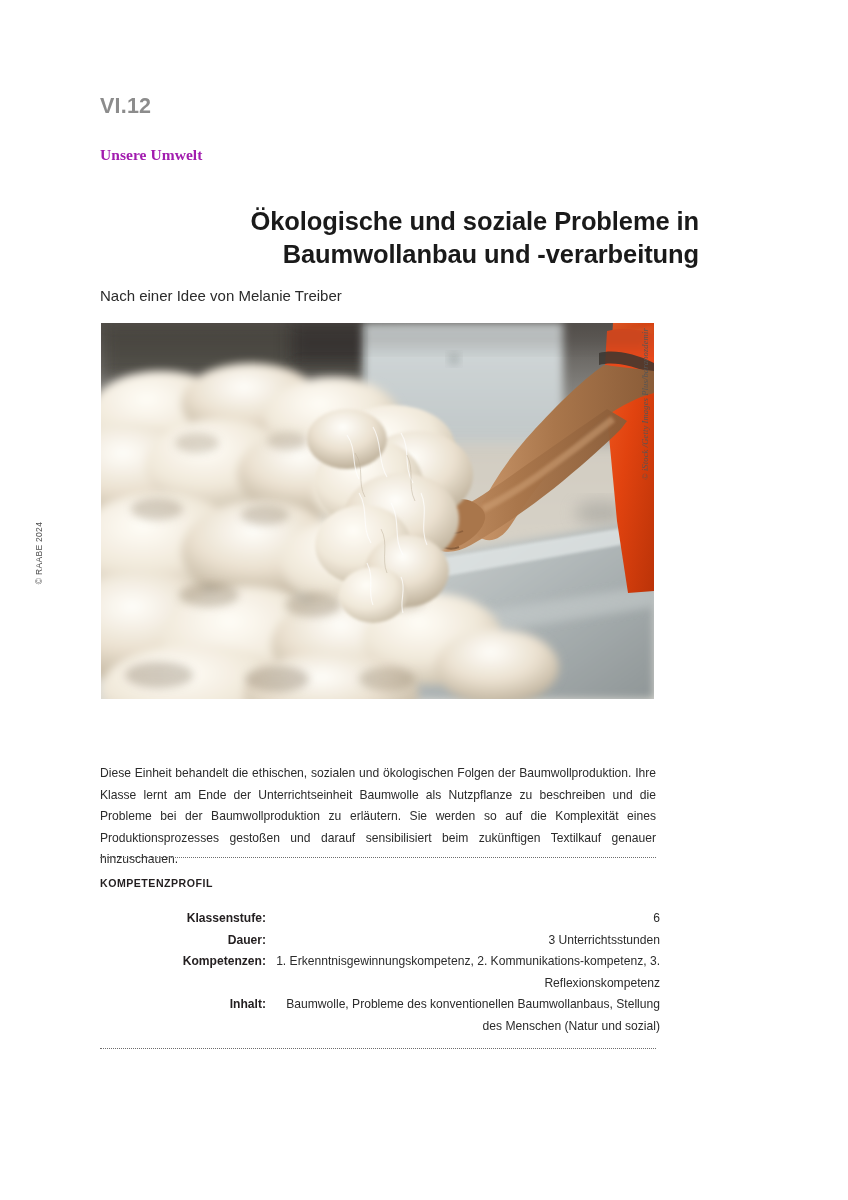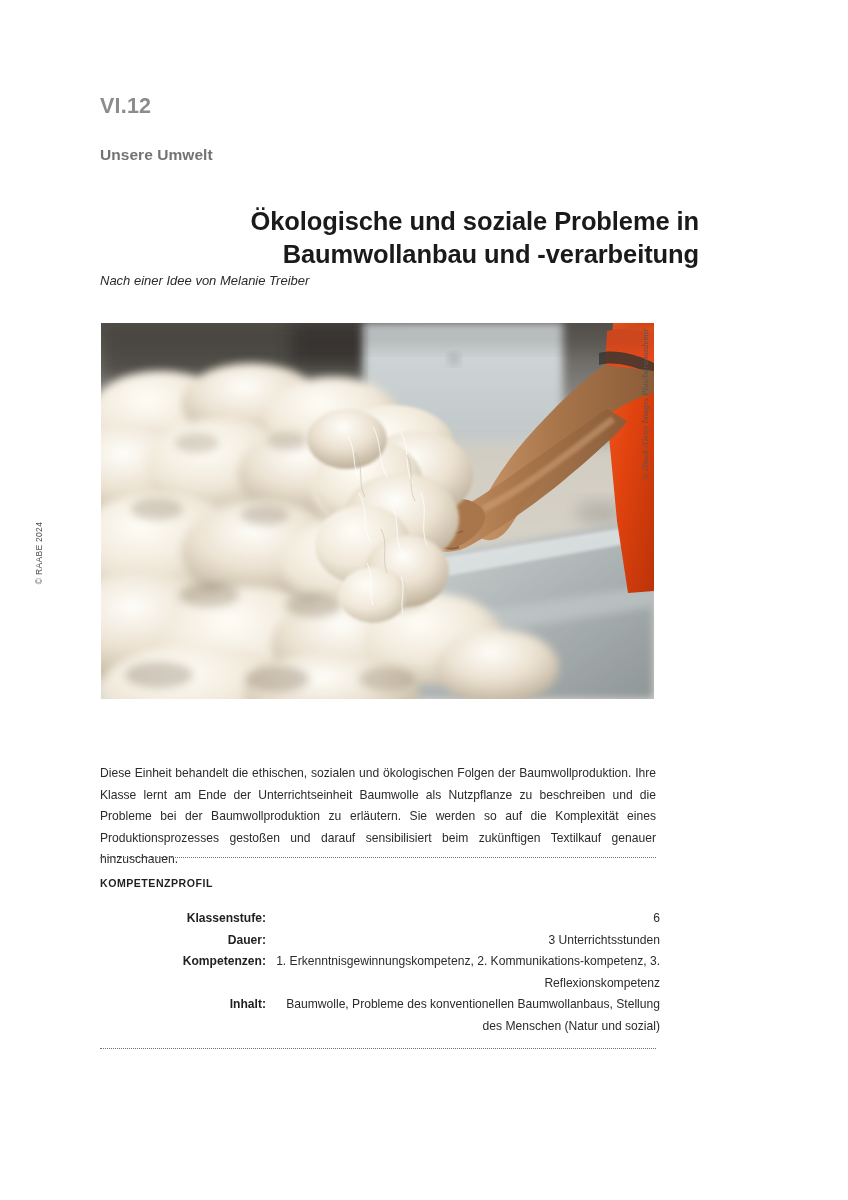--- a/index.html
+++ b/index.html
@@ -56,44 +56,44 @@
     letter-spacing: 0.2px;
     color: #8c8c8c;
     line-height: 1;
   }
   #series-title {
     position: absolute;
     left: 100px;
     top: 147px;
     font-size: 15.5px;
     font-weight: bold;
-    color: #737373;
+    color: #a21caf;
     letter-spacing: 0.05px;
     line-height: 1;
+    font-family: Liberation Serif, serif;
   }
   #main-title {
     position: absolute;
     left: 99px;
     top: 188px;
     width: 600px;
     font-size: 25.5px;
     font-weight: bold;
     color: #1a1a1a;
     line-height: 1.3;
     letter-spacing: -0.1px;
     text-align: right;
   }
   #byline {
     position: absolute;
     left: 100px;
-    top: 274px;
-    font-size: 13px;
+    top: 288px;
+    font-size: 15px;
     color: #2b2b2b;
     line-height: 1;
-    font-style: italic;
   }
 
   
   #photo-frame {
     position: absolute;
     left: 101px;
     top: 323px;
     width: 553px;
     height: 376px;
     overflow: hidden;

